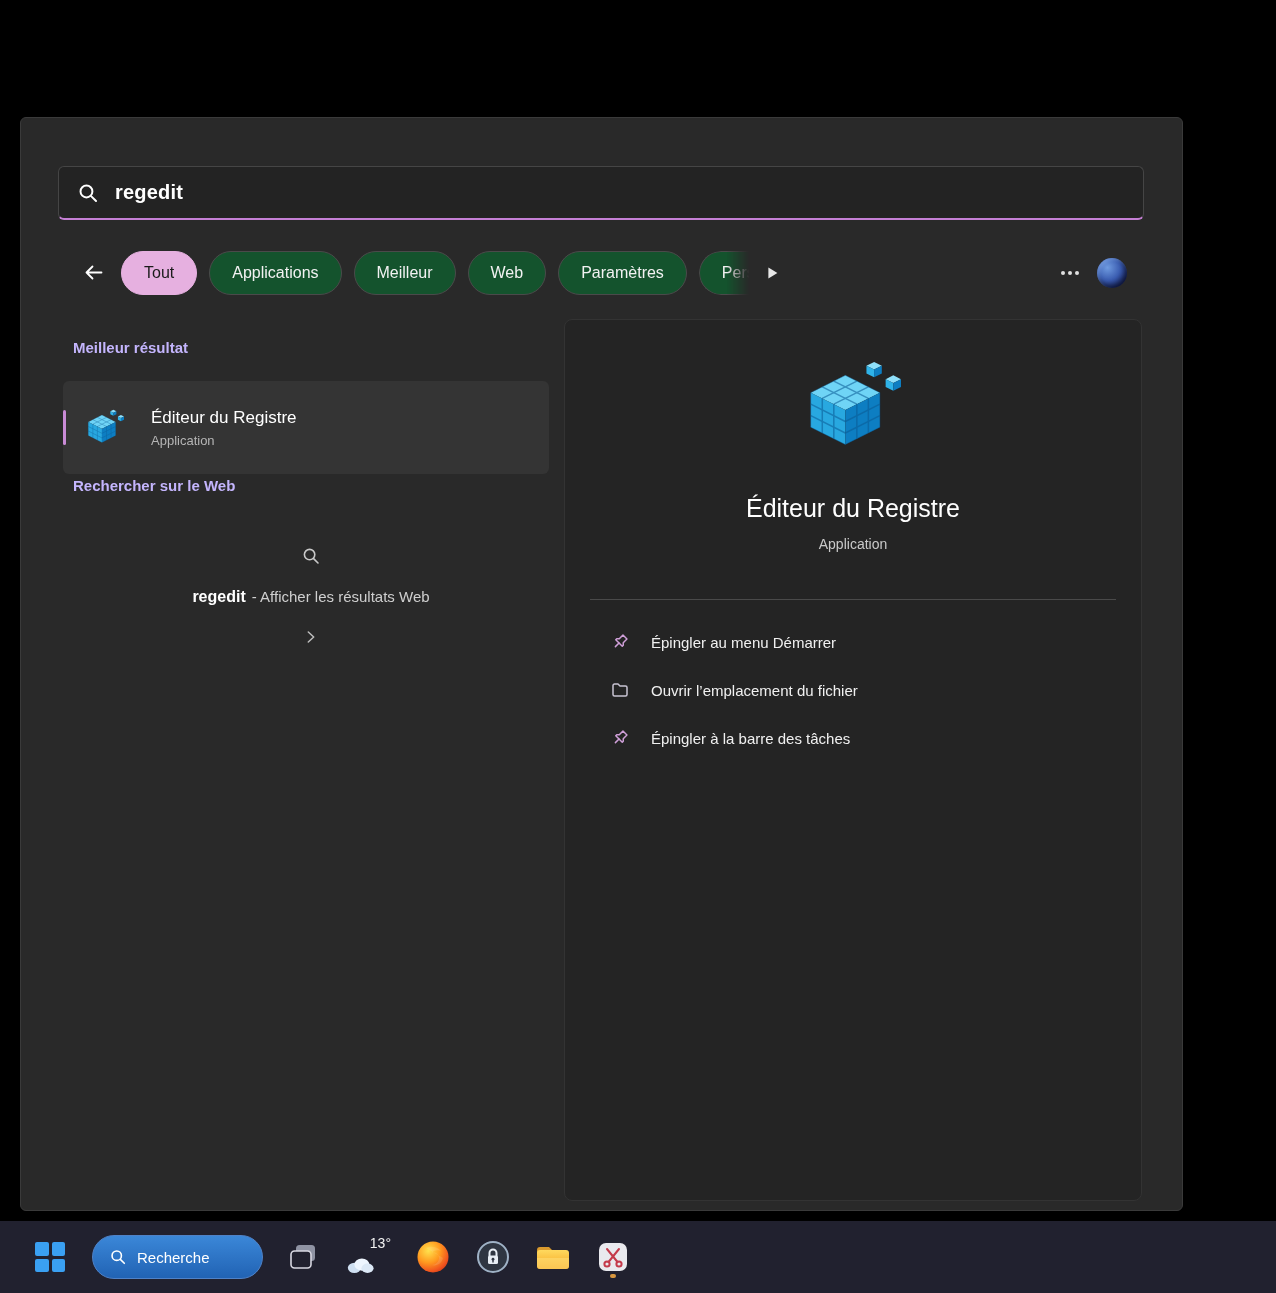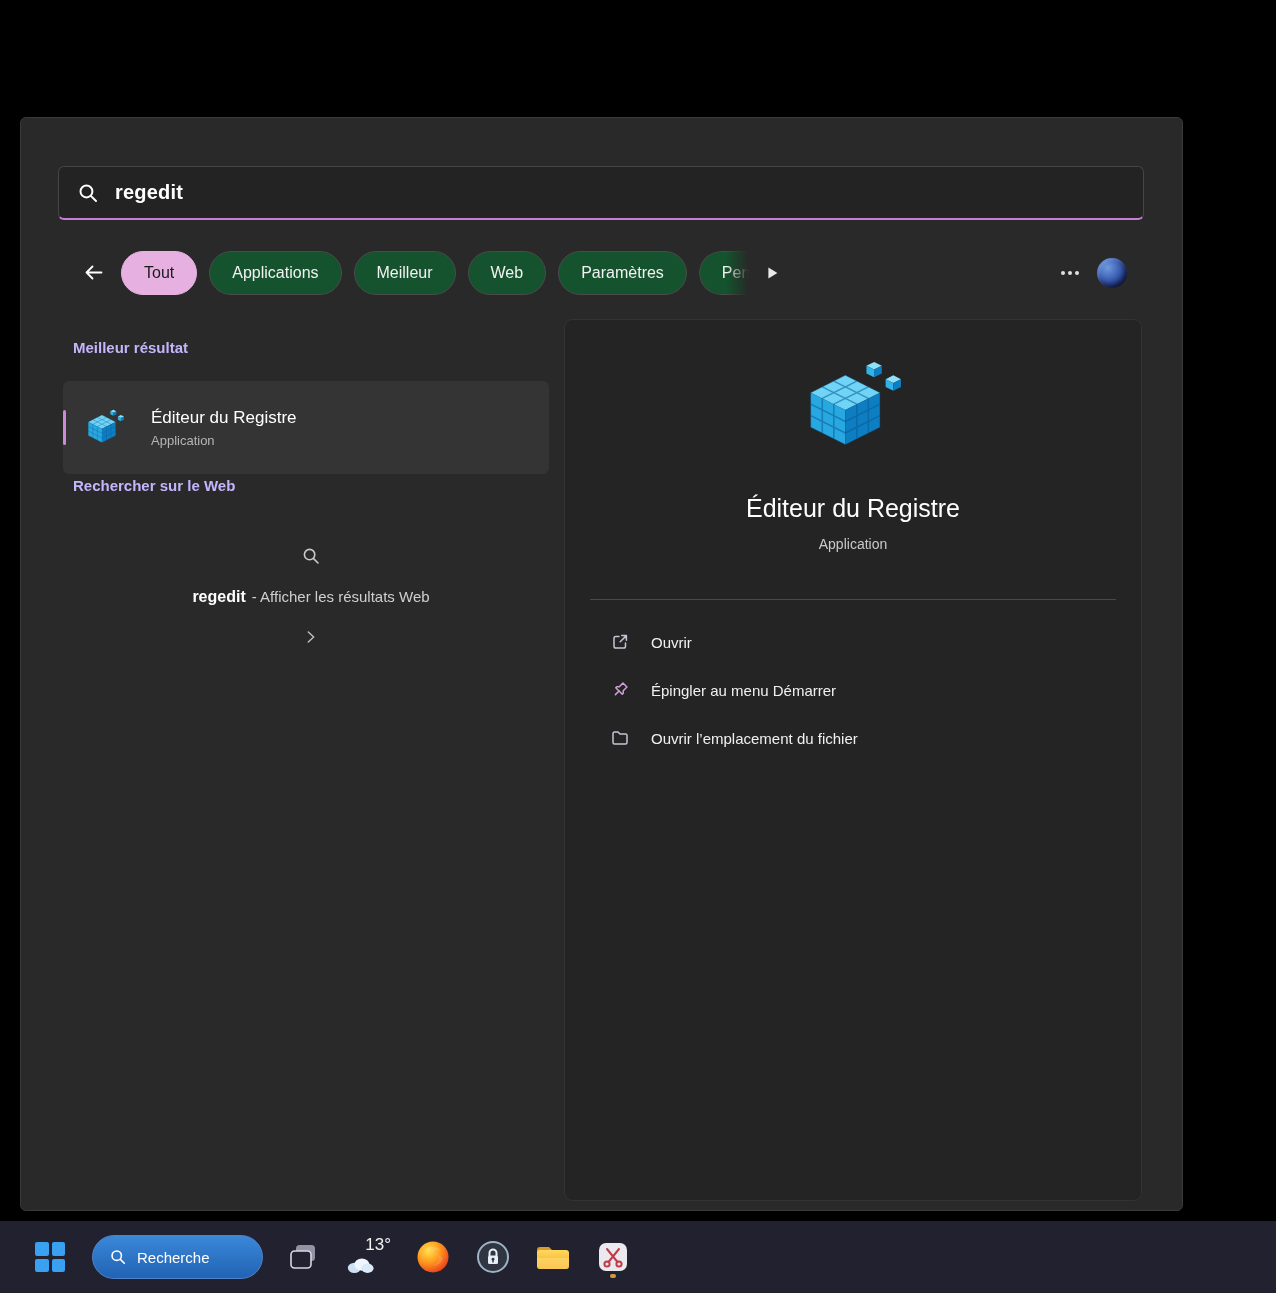--- a/index.html
+++ b/index.html
@@ -105,21 +105,21 @@
   .win-logo span{background:#3aa0f2;border-radius:2px;}
   .tb-search{
     width:171px;height:44px;border-radius:22px;
     background:linear-gradient(180deg,#3b87d8,#2163b4);
     border:1px solid #4f82c8;box-sizing:border-box;
     display:flex;align-items:center;gap:10px;padding-left:16px;cursor:pointer;
   }
   .tb-search .label{font-size:15px;color:#fff;}
   .tb-icon{width:40px;height:44px;}
   .weather{width:50px;height:48px;position:relative;}
-  .weather .temp{position:absolute;right:2px;top:2px;font-size:17px;color:#f2f2f2;}
+  .weather .temp{position:absolute;right:2px;top:2px;font-size:14px;color:#f2f2f2;}
   .weather svg{position:absolute;left:2px;bottom:6px;}
   .running-dot{
     position:absolute;bottom:1px;left:50%;transform:translateX(-50%);
     width:6px;height:4px;border-radius:3px;background:#d8973f;
   }
 </style>
 </head>
 <body>
 
 <svg width="0" height="0" style="position:absolute">
@@ -239,44 +239,46 @@
         <use href="#regedit-icon"></use>
       </svg>
     <div class="preview-title">Éditeur du Registre</div>
     <div class="preview-sub">Application</div>
     <div class="preview-divider"></div>
 
     <div class="actions">
       <div class="action-row">
         <span>
           <svg width="20" height="20" viewBox="0 0 20 20">
-            <path d="M9 4.5 H5.8 C4.8 4.5 4 5.3 4 6.3 V14.2 C4 15.2 4.8 16 5.8 16 H13.7 C14.7 16 15.5 15.2 15.5 14.2 V11" fill="none" stroke="#c8c3d2" stroke-width="1.5" stroke-linecap="round"></path>
-            <path d="M11.8 3.6 H16.4 V8.2 M16.4 3.6 L10.2 9.8" fill="none" stroke="#c8c3d2" stroke-width="1.5" stroke-linecap="round" stroke-linejoin="round"></path>
+            <g transform="rotate(45 10 10)" fill="none" stroke="#cf9fd8" stroke-width="1.5" stroke-linejoin="round">
+              <path d="M7.2 3 H12.8 V8.2 L14.6 10 V11.4 H5.4 V10 L7.2 8.2 Z"></path>
+              <line x1="10" y1="11.4" x2="10" y2="16.5" stroke-linecap="round"></line>
+            </g>
           </svg>
         </span>
-        <span>Ouvrir</span>
+        <span>Épingler au menu Démarrer</span>
+      </div>
+      <div class="action-row">
+        <span>
+          <svg width="20" height="20" viewBox="0 0 20 20">
+            <path d="M3 5.5 A1.5 1.5 0 0 1 4.5 4 H8 L10 6 H15.5 A1.5 1.5 0 0 1 17 7.5 V14.5 A1.5 1.5 0 0 1 15.5 16 H4.5 A1.5 1.5 0 0 1 3 14.5 Z" fill="none" stroke="#c8c3d2" stroke-width="1.5" stroke-linejoin="round"></path>
+          </svg>
+        </span>
+        <span>Ouvrir l’emplacement du fichier</span>
       </div>
       <div class="action-row">
         <span>
           <svg width="20" height="20" viewBox="0 0 20 20">
             <g transform="rotate(45 10 10)" fill="none" stroke="#cf9fd8" stroke-width="1.5" stroke-linejoin="round">
               <path d="M7.2 3 H12.8 V8.2 L14.6 10 V11.4 H5.4 V10 L7.2 8.2 Z"></path>
               <line x1="10" y1="11.4" x2="10" y2="16.5" stroke-linecap="round"></line>
             </g>
           </svg>
         </span>
-        <span>Épingler au menu Démarrer</span>
-      </div>
-      <div class="action-row">
-        <span>
-          <svg width="20" height="20" viewBox="0 0 20 20">
-            <path d="M3 5.5 A1.5 1.5 0 0 1 4.5 4 H8 L10 6 H15.5 A1.5 1.5 0 0 1 17 7.5 V14.5 A1.5 1.5 0 0 1 15.5 16 H4.5 A1.5 1.5 0 0 1 3 14.5 Z" fill="none" stroke="#c8c3d2" stroke-width="1.5" stroke-linejoin="round"></path>
-          </svg>
-        </span>
-        <span>Ouvrir l’emplacement du fichier</span>
+        <span>Épingler à la barre des tâches</span>
       </div>
     </div>
   </div>
 </div>
 
 <div class="taskbar">
   <div class="tb-btn start-btn">
     <div class="win-logo">
         <span></span>
         <span></span>

